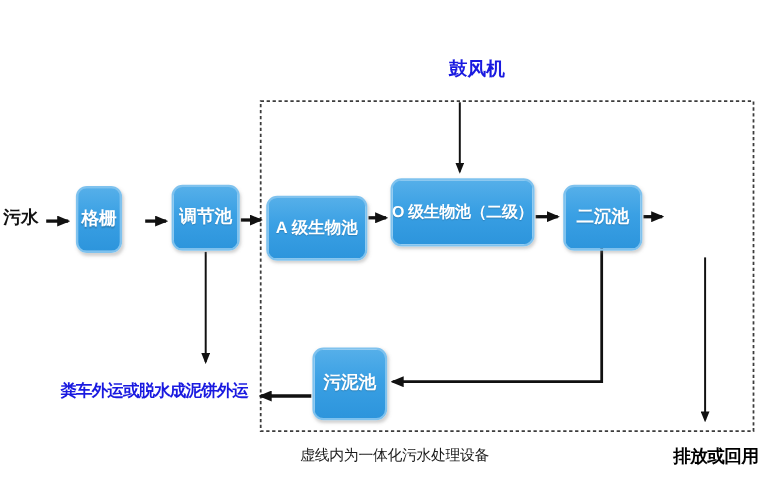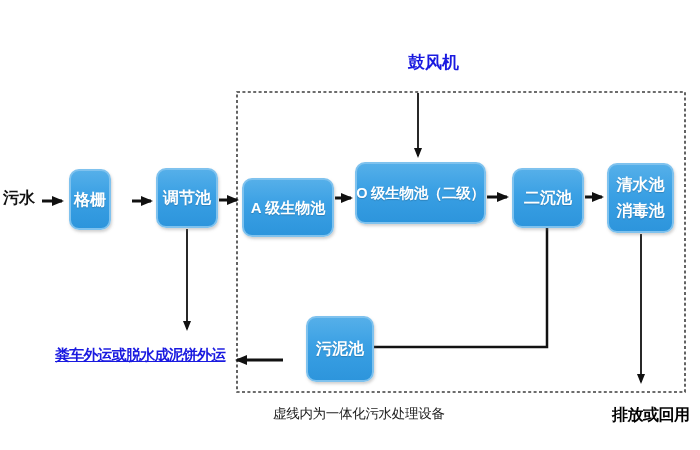--- a/index.html
+++ b/index.html
@@ -33,39 +33,38 @@
     white-space: nowrap;
     text-shadow: 0 1px 1px rgba(0,0,0,0.18);
     line-height: 26px;
   }
   #box-grid        { left: 69px;  top: 169px; width: 42px;  height: 61px; }
   #box-regulating  { left: 156px; top: 168px; width: 62px;  height: 60px; }
   #box-a-bio       { left: 242px; top: 178px; width: 92px;  height: 59px; font-size: 15px; }
   #box-o-bio       { left: 355px; top: 162px; width: 131px; height: 62px; font-size: 14.5px; letter-spacing: -0.3px; }
   #box-secondary   { left: 512px; top: 168px; width: 72px;  height: 60px; }
   #box-clear       { left: 607px; top: 163px; width: 67px;  height: 70px; }
-  #box-sludge      { left: 284px; top: 316px; width: 68px;  height: 66px; margin-left: 22px; }
+  #box-sludge      { left: 284px; top: 316px; width: 68px;  height: 66px; }
 
   .lbl {
     position: absolute;
     white-space: nowrap;
   }
   #lbl-inlet {
     left: 3px; top: 188px;
     font-size: 16px; font-weight: bold; color: #111111;
   }
   #lbl-blower {
     left: 388px; top: 51px;
     font-size: 17px; font-weight: bold; color: #1a1ae0; margin-left: 20px;
   }
   #lbl-sludge-disposal {
     left: 55px; top: 346px;
     font-size: 15px; font-weight: bold; color: #1a1ae0;
     letter-spacing: -0.8px;
-    text-decoration: underline;
   }
   #lbl-note {
     left: 245px; top: 405px;
     font-size: 13.5px; color: #1a1a1a;
     letter-spacing: -0.3px;
     margin-left: 28px;
   }
   #lbl-effluent {
     left: 612px; top: 405px;
     font-size: 16px; font-weight: bold; color: #000000;
@@ -118,24 +117,20 @@
   </div>
   <div class="node" id="box-a-bio">
     <span>A 级生物池</span>
   </div>
   <div class="node" id="box-o-bio">
     <span>O 级生物池（二级）</span>
   </div>
   <div class="node" id="box-secondary">
     <span>二沉池</span>
   </div>
-  <div class="node" id="box-clear">
-    <span>清水池</span>
-    <span>消毒池</span>
-  </div>
   <div class="node" id="box-sludge">
     <span>污泥池</span>
   </div>
 
   <div class="lbl" id="lbl-inlet">污水</div>
   <div class="lbl" id="lbl-blower">鼓风机</div>
   <div class="lbl" id="lbl-sludge-disposal">粪车外运或脱水成泥饼外运</div>
   <div class="lbl" id="lbl-note">虚线内为一体化污水处理设备</div>
   <div class="lbl" id="lbl-effluent">排放或回用</div>
 

